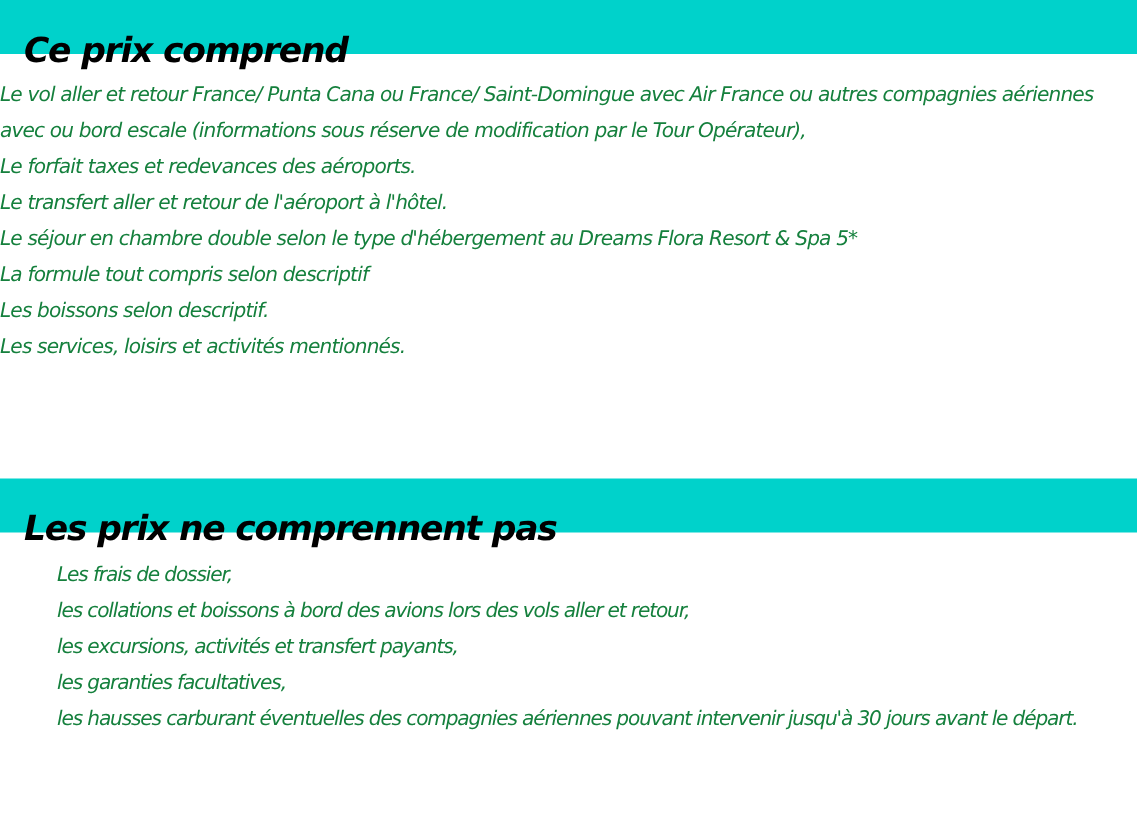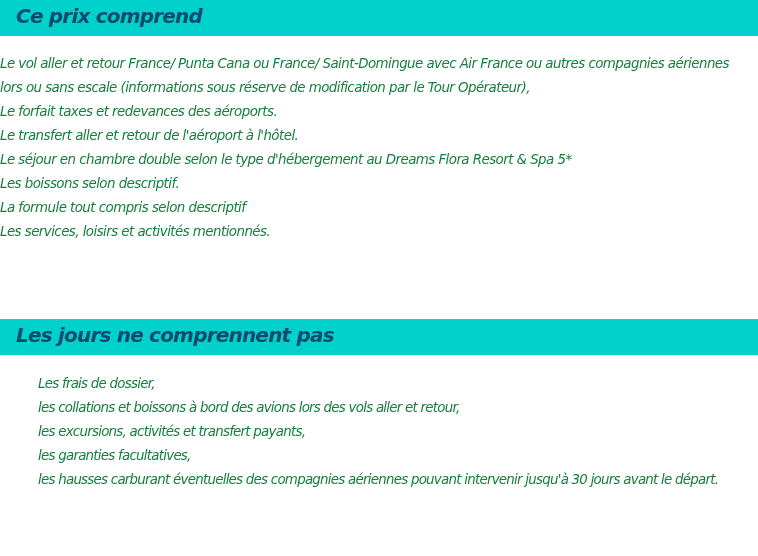--- a/index.html
+++ b/index.html
@@ -18,26 +18,26 @@
       position: absolute;
       left: 0;
       width: 758px;
       height: 36px;
       background: #00d2cb;
       box-sizing: border-box;
     }
     .section-header .title {
       position: absolute;
       left: 16px;
-      top: 1px;
-      color: #0c4a6e;
+      top: 19px;
+      color: #000000;
       font-family: "DejaVu Sans", sans-serif;
       font-style: italic;
       font-weight: bold;
-      font-size: 20px;
+      font-size: 23px;
       letter-spacing: -0.8px;
       line-height: 30px;
       white-space: nowrap;
     }
     .list {
       position: absolute;
       left: 0;
       margin: 0;
       padding: 0;
       list-style: none;
@@ -62,31 +62,31 @@
   </style>
 </head>
 <body>
 
 <div class="section-header" id="header-included">
   <span class="title">Ce prix comprend</span>
 </div>
 
 <ul class="list" id="list-included">
   <li>Le vol aller et retour France/ Punta Cana ou France/ Saint-Domingue avec Air France ou autres compagnies aériennes</li>
-  <li>lors ou sans escale (informations sous réserve de modification par le Tour Opérateur),</li>
+  <li>avec ou bord escale (informations sous réserve de modification par le Tour Opérateur),</li>
   <li>Le forfait taxes et redevances des aéroports.</li>
   <li>Le transfert aller et retour de l'aéroport à l'hôtel.</li>
   <li>Le séjour en chambre double selon le type d'hébergement au Dreams Flora Resort &amp; Spa 5*</li>
+  <li>La formule tout compris selon descriptif</li>
   <li>Les boissons selon descriptif.</li>
-  <li>La formule tout compris selon descriptif</li>
   <li>Les services, loisirs et activités mentionnés.</li>
 </ul>
 
 <div class="section-header" id="header-excluded">
-  <span class="title">Les jours ne comprennent pas</span>
+  <span class="title">Les prix ne comprennent pas</span>
 </div>
 
 <ul class="list" id="list-excluded">
   <li>Les frais de dossier,</li>
   <li>les collations et boissons à bord des avions lors des vols aller et retour,</li>
   <li>les excursions, activités et transfert payants,</li>
   <li>les garanties facultatives,</li>
   <li>les hausses carburant éventuelles des compagnies aériennes pouvant intervenir jusqu'à 30 jours avant le départ.</li>
 </ul>
 

